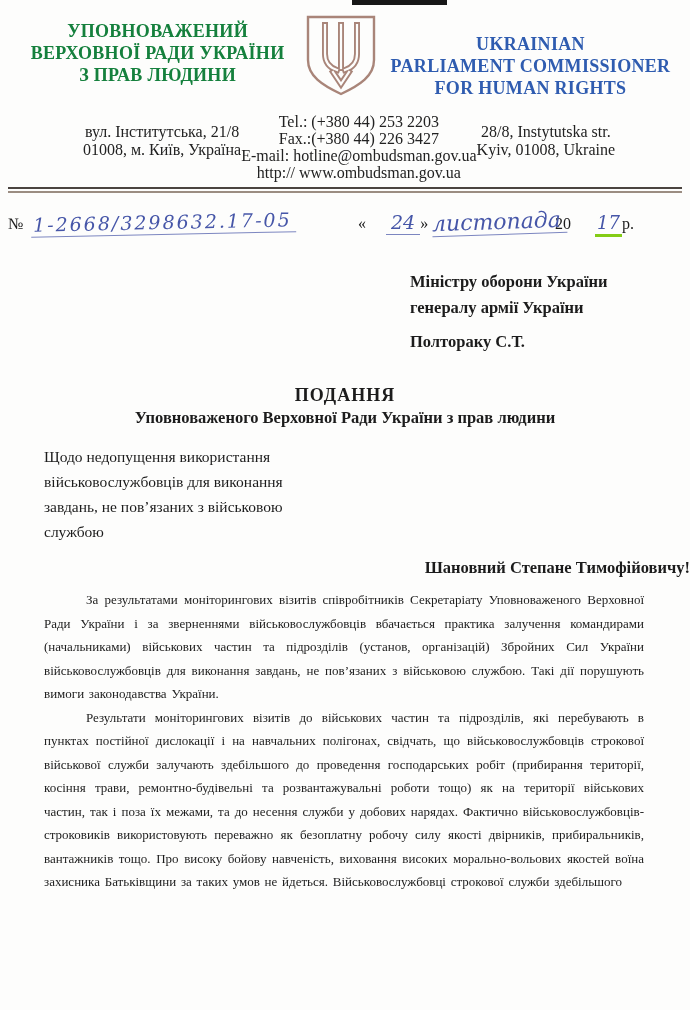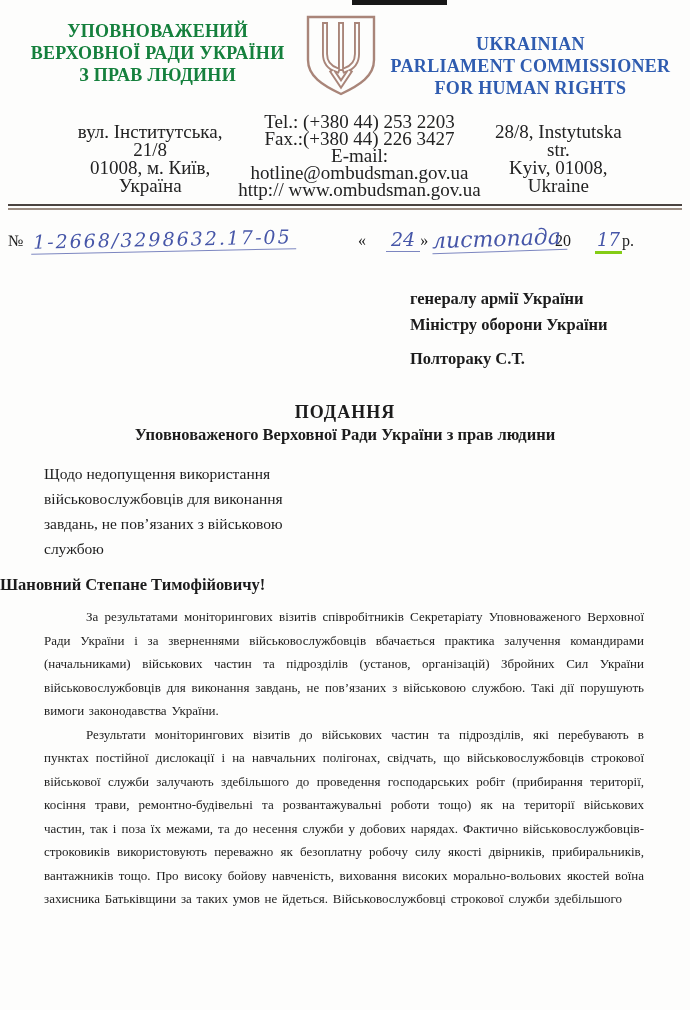--- a/index.html
+++ b/index.html
@@ -16,21 +16,21 @@
   .scan-bar { position:absolute; left:352px; top:0; width:95px; height:5px; background:#171717; }
 
   
   .letterhead { display:flex; justify-content:space-between; align-items:flex-start; padding:10px 10px 0 14px; }
   .org-block { width:288px; text-align:center; font-weight:bold; line-height:22px; font-size:18px; letter-spacing:.3px; }
   .org-uk { color:#15803d; margin-top:10px; }
   .org-en { color:#2f5cb0; margin-top:23px; width:300px; }
   .emblem-wrap { width:80px; display:flex; justify-content:center; margin-top:3px; }
 
   
-  .contacts { display:flex; justify-content:space-between; margin-top:12px; padding:0 58px 0 66px; font-size:19px; line-height:17px; color:#222; }
+  .contacts { display:flex; justify-content:center; margin-top:12px; padding:0 58px 0 66px; font-size:16px; line-height:17px; color:#222; }
   .contact-col { text-align:center; }
   .contact-col.side { padding-top:10px; line-height:18px; }
 
   
   .rule { margin:6px 8px 0 8px; height:2px; border-top:2px solid #4a4440; border-bottom:2px solid #9b8d82; }
 
   
   .refline { display:flex; justify-content:space-between; align-items:flex-end; margin:16px 56px 0 8px; font-size:16px; }
   .hand { font-family:"DejaVu Serif", serif; font-style:italic; color:#4656a8;margin-left:20px; }
   .ref-number { font-size:19px; letter-spacing:2px; border-bottom:1px solid #7c86c0; display:inline-block; transform:rotate(-1.2deg); margin-left:8px; padding:0 4px 1px 2px; }
@@ -45,21 +45,21 @@
 
   
   .doc-title { margin-top:30px; text-align:center; font-weight:bold; }
   .doc-title .main { font-size:18px; letter-spacing:1px;text-align:center; }
   .doc-title .sub { font-size:16.5px; margin-top:2px; }
 
   
   .subject { margin:16px 0 0 44px; width:275px; font-size:15.5px; line-height:25px; }
 
   
-  .salutation { margin-top:14px; text-align:left; font-weight:bold; font-size:16.5px; }
+  .salutation { margin-top:14px; text-align:right; font-weight:bold; font-size:16.5px; }
 
   
   .bodytext { margin:10px 46px 0 44px; font-size:13px; line-height:23.5px; text-align:justify; text-indent:42px; word-spacing:1.5px; }
   .bodytext p { margin:0; }
 </style>
 </head>
 <body>
 
 <div class="page">
 
@@ -121,22 +121,22 @@
   <div class="refline">
     <span>
       <span>№</span><span class="hand ref-number">1-2668/3298632.17-05</span>
     </span>
     <span class="date-group">
       <span>«</span><span class="hand date-day">24</span><span>»</span><span class="hand date-month">листопада</span><span>20</span> <span class="hand date-year">17</span><span>р.</span>
     </span>
   </div>
 
   <div class="addressee">
+    <div>Міністру оборони України</div>
     <div>генералу армії України</div>
-    <div>Міністру оборони України</div>
     <div class="name">Полтораку С.Т.</div>
   </div>
 
   <div class="doc-title">
     <div class="main">ПОДАННЯ</div>
     <div class="sub">Уповноваженого Верховної Ради України з прав людини</div>
   </div>
 
   <div class="subject">Щодо недопущення використання військовослужбовців для виконання завдань, не пов’язаних з військовою службою</div>
 

